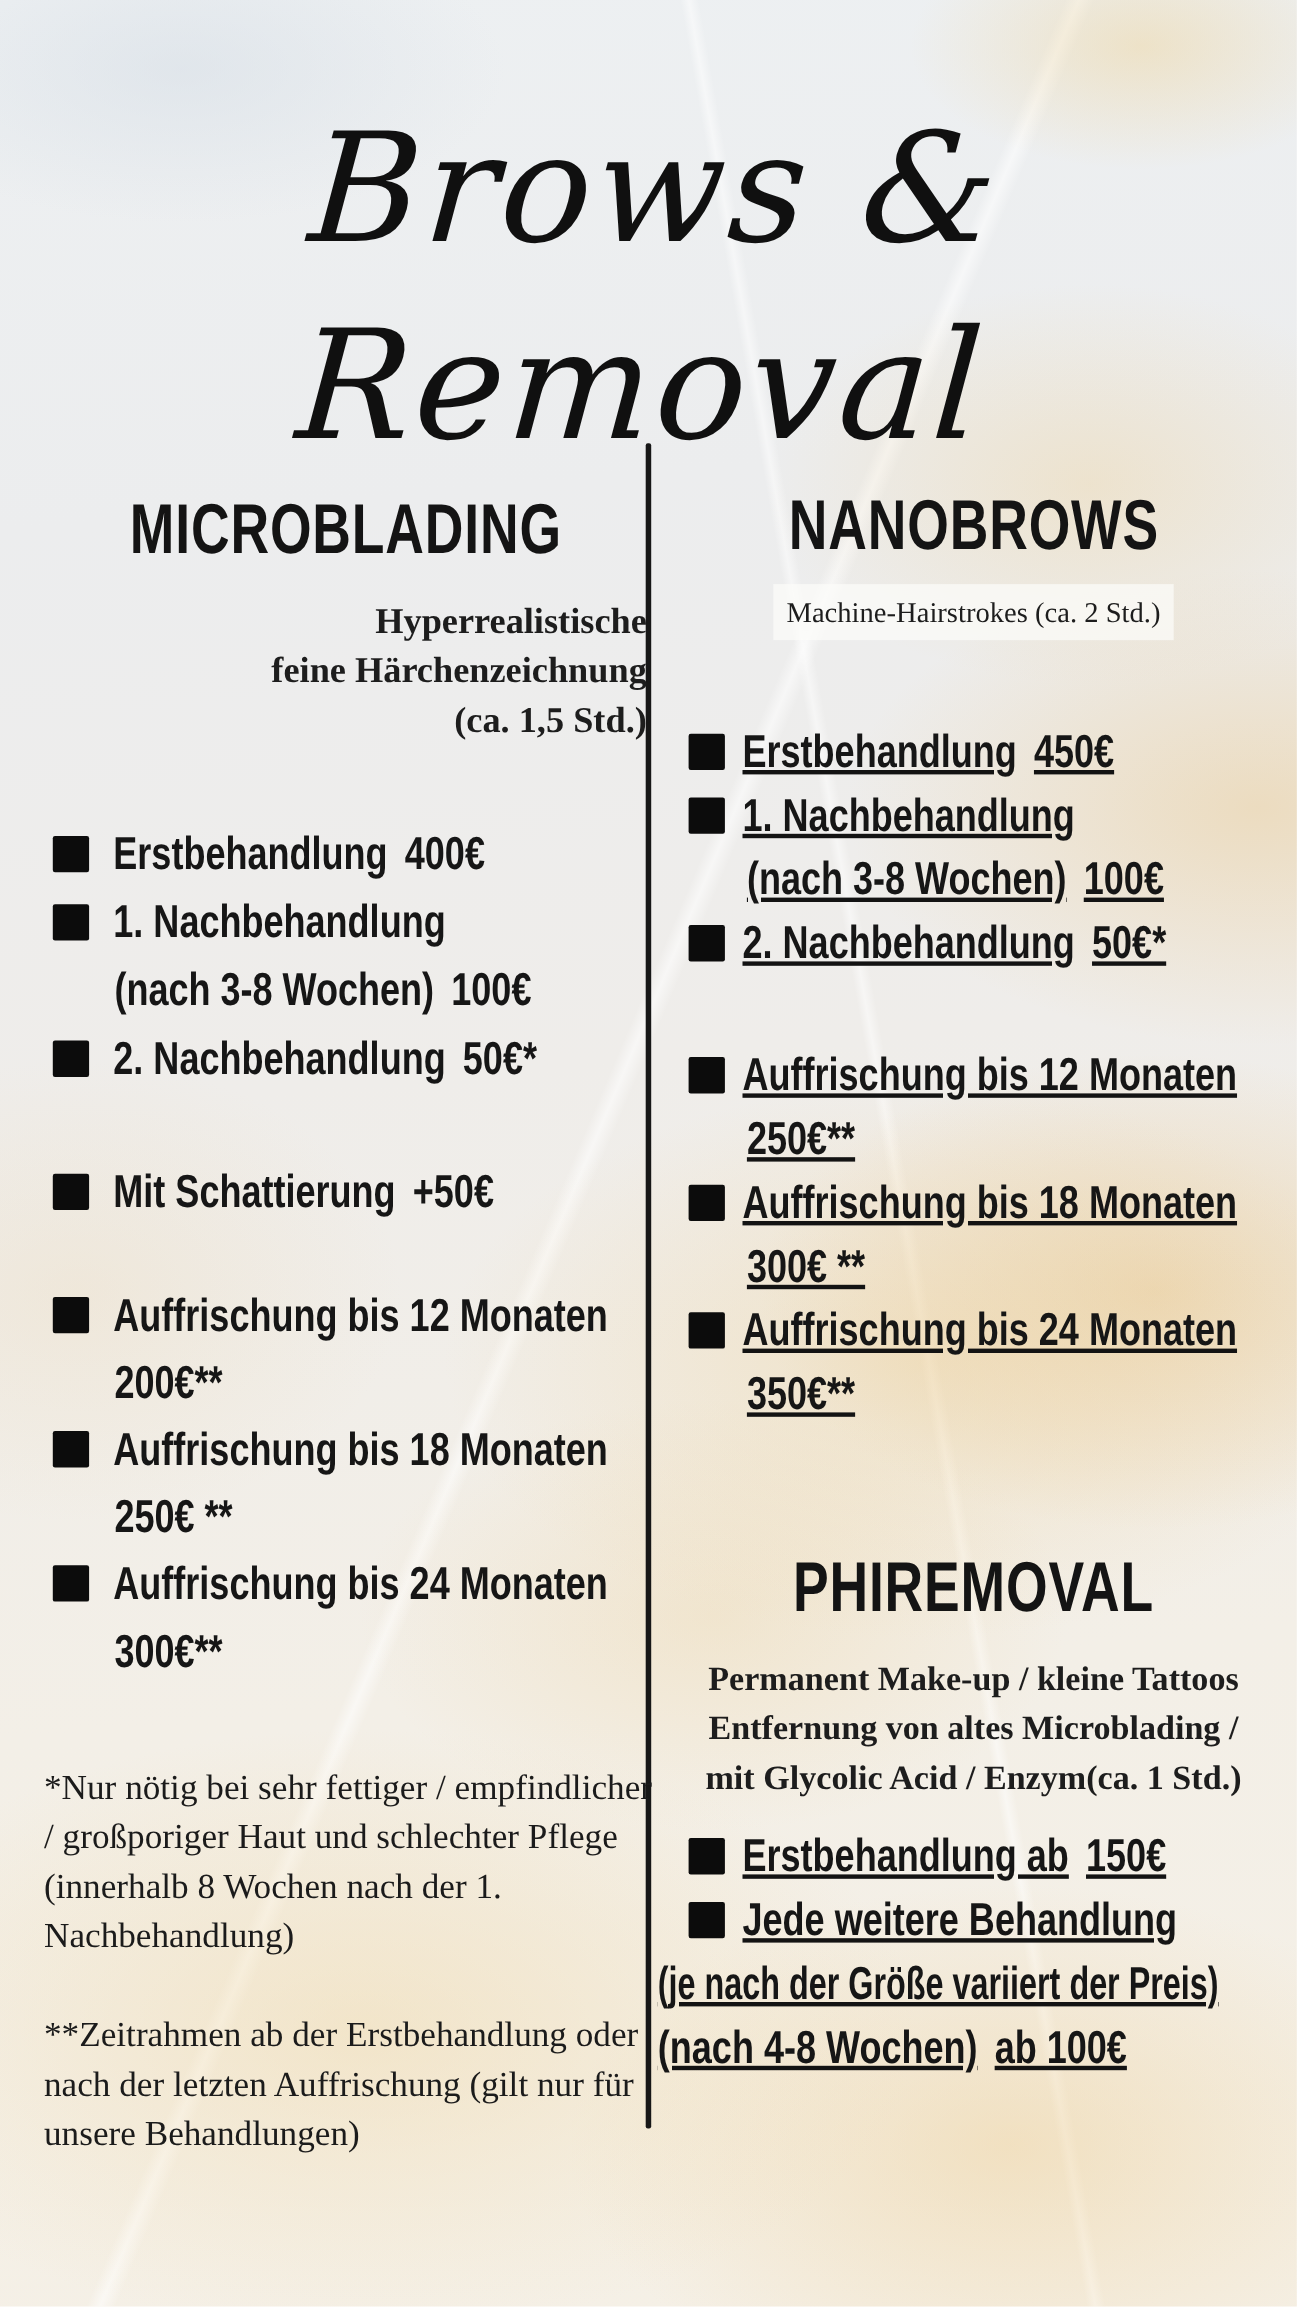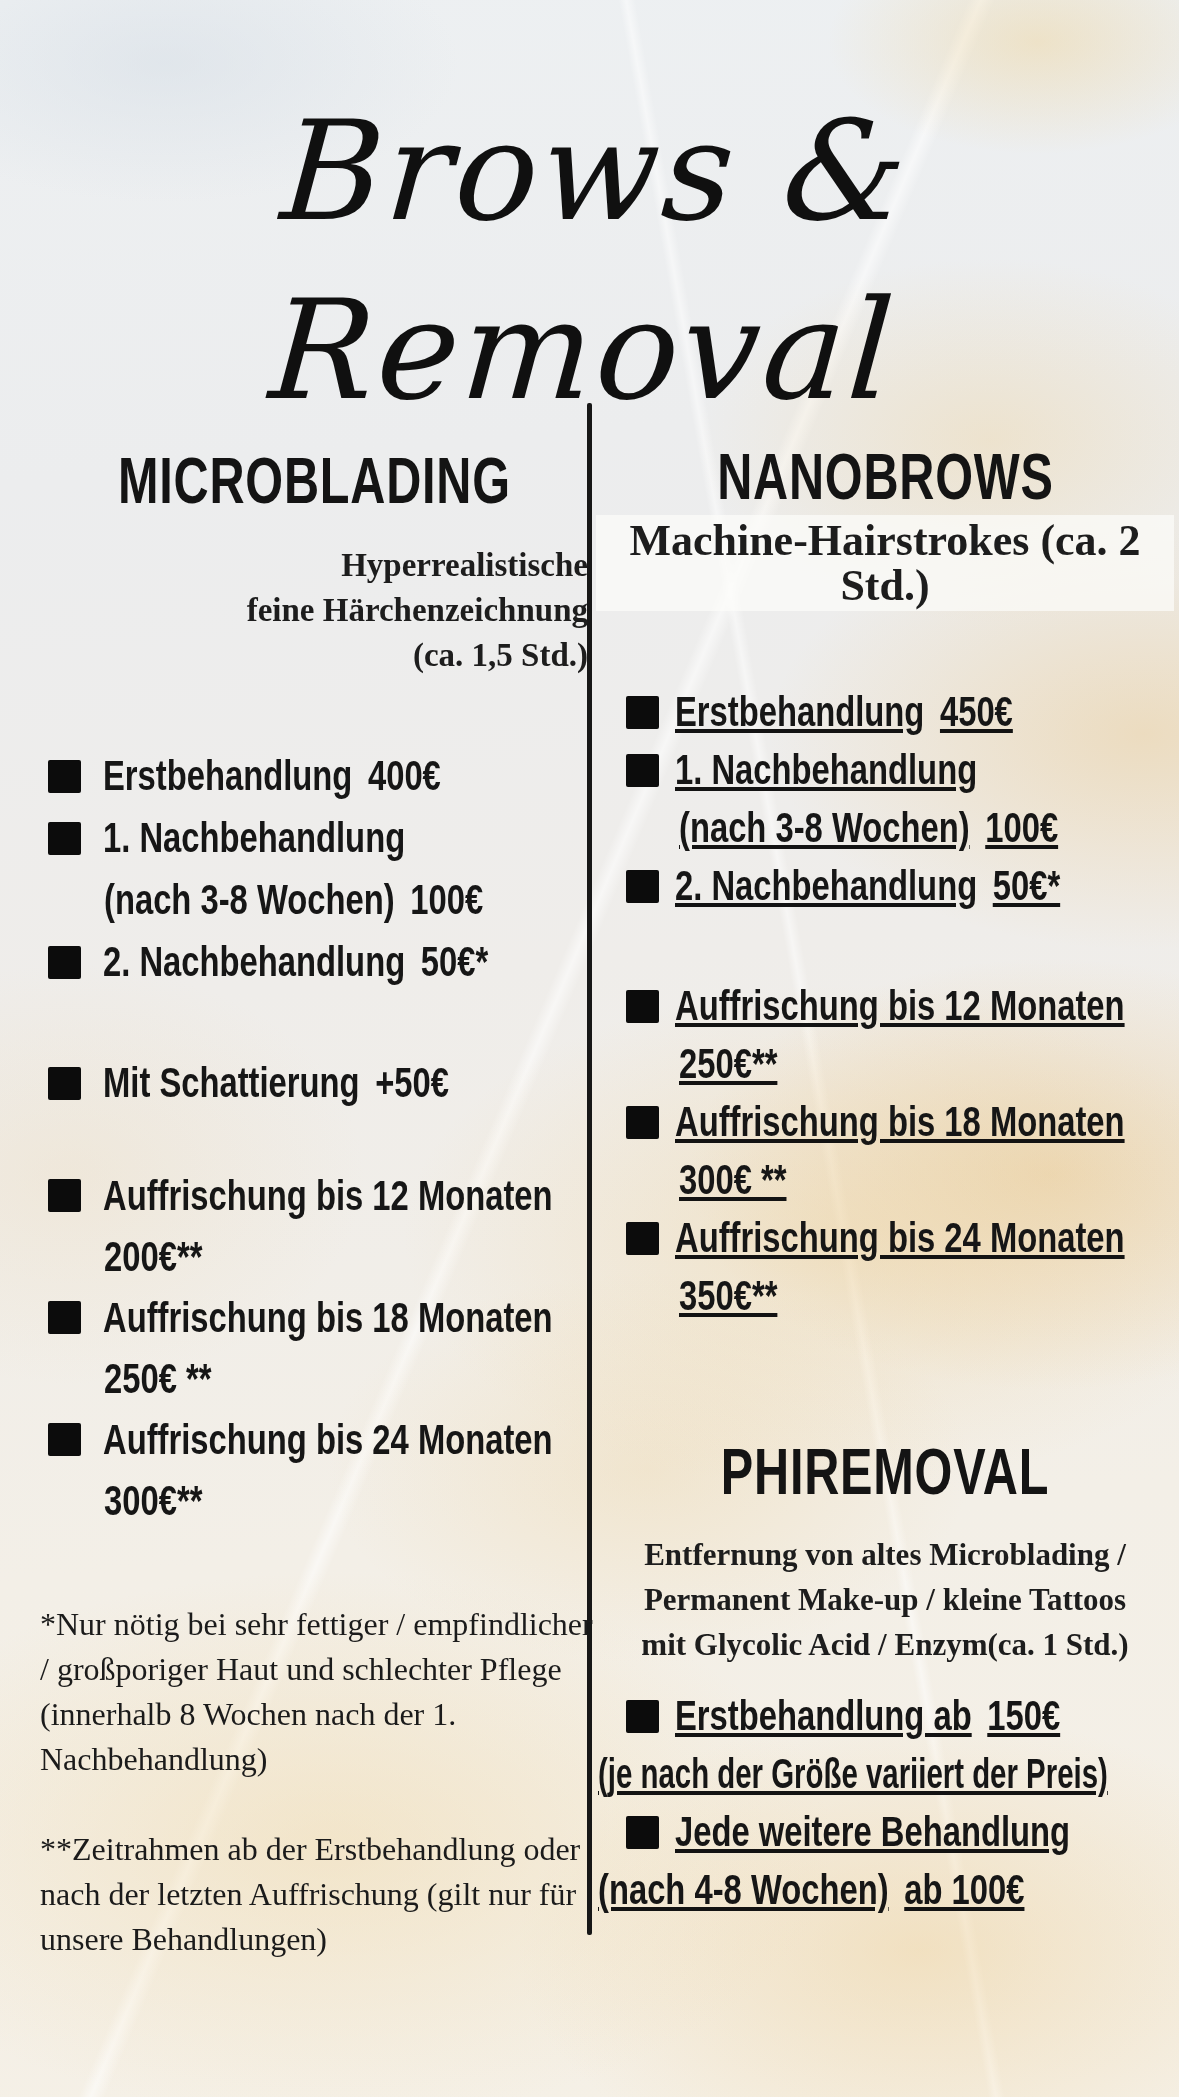--- a/index.html
+++ b/index.html
@@ -40,21 +40,21 @@
   .col{position:absolute;}
   .col-left{left:40px;top:444px;width:548px;}
   .col-right{left:596px;top:440px;width:578px;}
   .sec-h{text-align:center;font-weight:700;font-size:64px;line-height:75px;color:#141414;white-space:nowrap;}
   .sec-h > span{display:inline-block;transform:scaleX(0.76);transform-origin:50% 50%;letter-spacing:1px;}
   .serif-sub{
     font-family:"Liberation Serif", serif;font-weight:700;
     font-size:33px;line-height:45px;text-align:center;color:#1d1d1d;
   }
   .mb-sub{margin-top:24px;text-align:right;}
-  .nb-sub{font-weight:700;font-size:44px;}
+  .nb-sub{margin-top:16px;font-weight:400;font-size:26px;}
   .nb-sub .hl{background:rgba(252,252,250,0.72);padding:3px 12px;display:inline-block;}
   .ph-sub{margin-top:22px;font-size:31px;font-weight:600;}
   .list{margin:0;}
   .line{display:flex;align-items:center;height:62px;}
   .col-right .line{height:58px;}
   .sq{flex:none;width:33px;height:33px;background:#0c0c0c;border-radius:2px;}
   .col-left .line{padding-left:8px;}
   .col-left .sq{margin-right:22px;}
   .col-right .line{padding-left:30px;text-decoration:underline;}
   .col-right .sq{margin-right:16px;}
@@ -201,36 +201,36 @@
         <span class="cx">Auffrischung bis 24 Monaten</span>
       </div>
       <div class="line cont">
         <span class="cx">350€**</span>
       </div>
     </div>
 
     <div class="sec-h ph-head"><span>PHIREMOVAL</span></div>
 
     <div class="serif-sub ph-sub">
+      <div>Permanent Make-up / kleine Tattoos</div>
       <div>Entfernung von altes Microblading /</div>
-      <div>Permanent Make-up / kleine Tattoos</div>
       <div>mit Glycolic Acid / Enzym(ca. 1 Std.)</div>
     </div>
 
     <div class="list g-ph-items">
       <div class="line">
         <span class="sq"></span>
         <span class="cx"><span>Erstbehandlung ab</span><span class="price">150€</span></span>
+      </div>
+      <div class="line">
+        <span class="sq"></span>
+        <span class="cx">Jede weitere Behandlung</span>
       </div>
       <div class="line cont-full">
         <span class="cx cx-wide">(je nach der Größe variiert der Preis)</span>
       </div>
-      <div class="line">
-        <span class="sq"></span>
-        <span class="cx">Jede weitere Behandlung</span>
-      </div>
       <div class="line cont-full">
         <span class="cx"><span>(nach 4-8 Wochen)</span><span class="price">ab 100€</span></span>
       </div>
     </div>
   </div>
 
 </div>
 
 </body></html>

